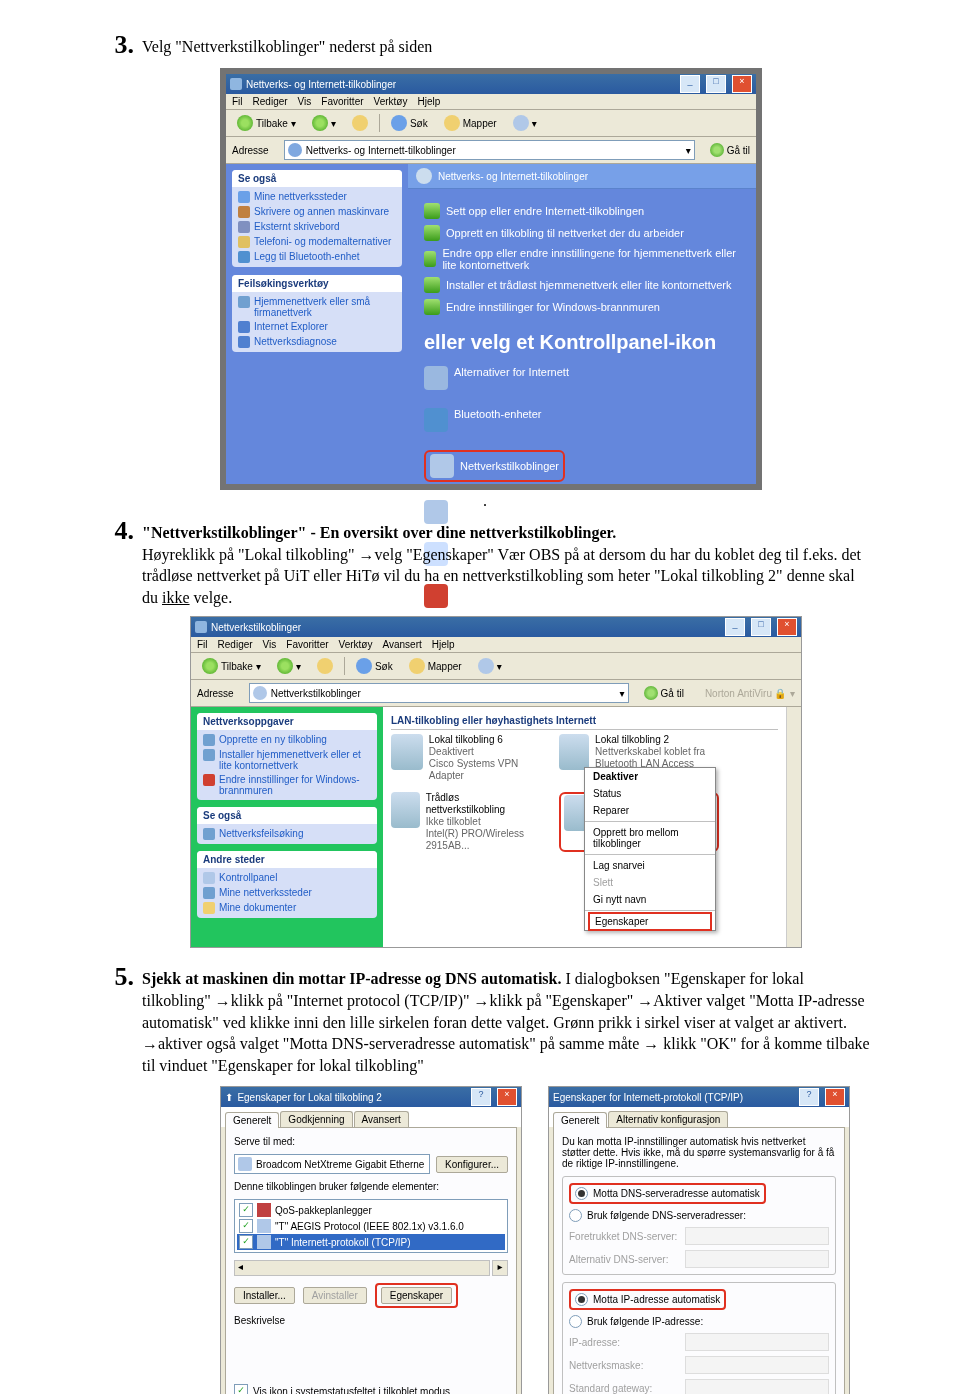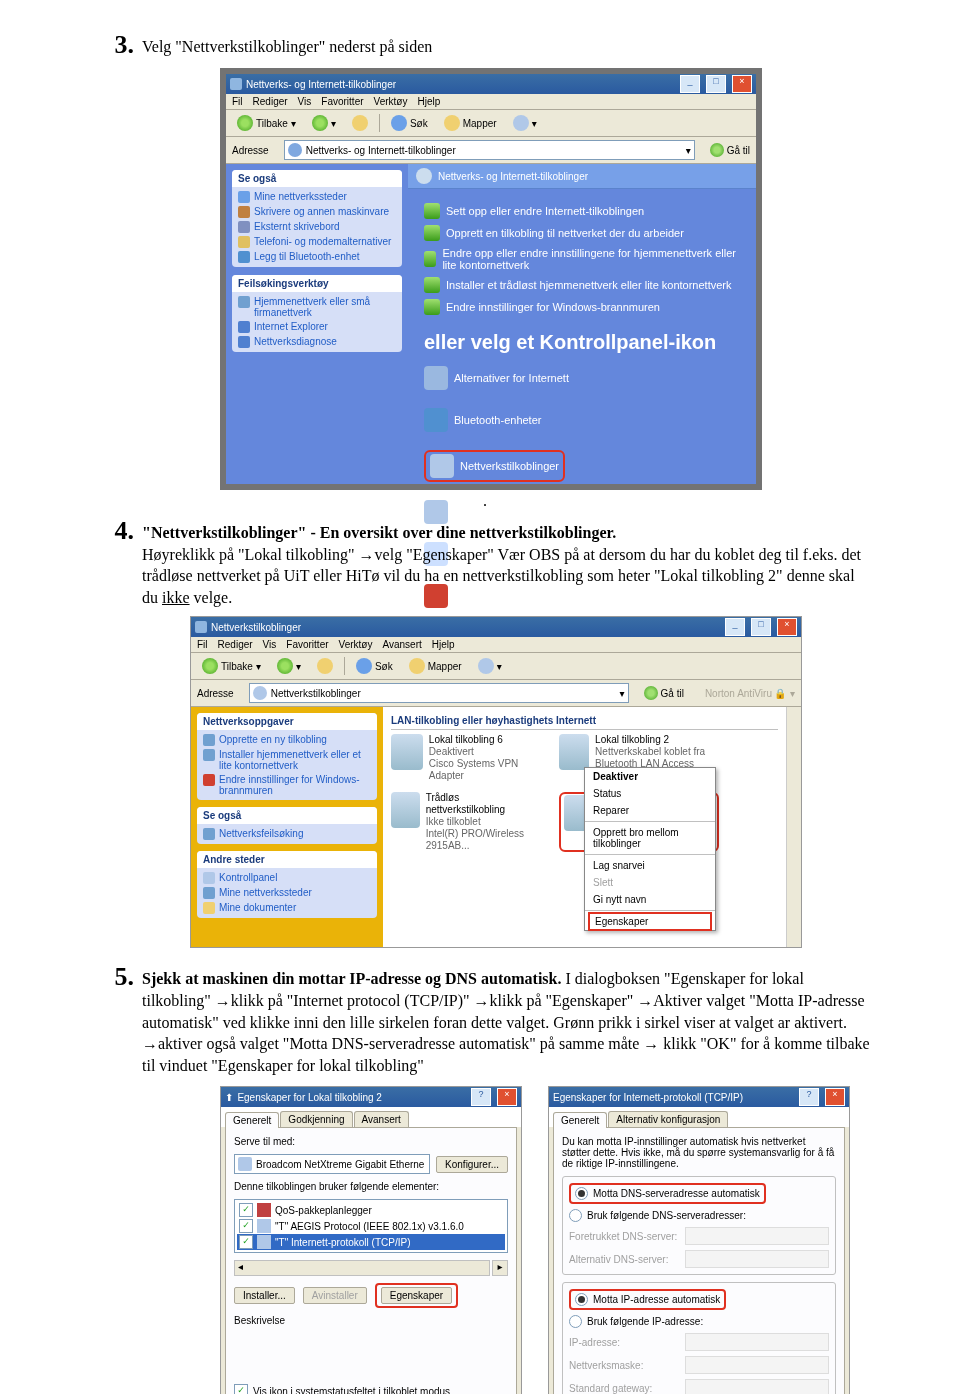--- a/index.html
+++ b/index.html
@@ -39,26 +39,26 @@
   .sidecard .sb div{display:flex;align-items:flex-start;gap:4px}
   .dot{width:12px;height:12px;border-radius:2px;flex-shrink:0}
   .s1main{flex:1;background:#6487dc;padding:0}
   .crumbs{background:#77a0e8;color:#fff;padding:4px 8px;display:flex;align-items:center;gap:6px;border-bottom:1px solid #5a82cc}
   .s1main .hero{padding:14px 16px;color:#fff}
   .hero h1{margin:0 0 8px;font-size:20px;font-weight:bold}
   .tasklist{display:flex;flex-direction:column;gap:6px;font-size:11px}
   .tasklist div{display:flex;align-items:center;gap:6px}
   .tasklist .ti{width:16px;height:16px;border-radius:3px;background:linear-gradient(#a0e070,#3a9c1a)}
   .iconrow{display:flex;flex-wrap:wrap;gap:18px 30px;margin-top:12px}
-  .iconcell{display:flex;align-items:center;gap:6px;font-size:11px;color:#fff;min-width:150px}
+  .iconcell{display:flex;align-items:flex-start;gap:6px;font-size:11px;color:#fff;min-width:150px}
   .iconcell .ic{width:24px;height:24px;border-radius:4px}
   .redbox{border:2px solid #e03020;border-radius:6px;padding:2px 4px;display:inline-flex;align-items:center;gap:6px}
   
   .s2body{display:flex;height:240px}
-  .s2side{width:180px;background:#eab308;padding:6px;display:flex;flex-direction:column;gap:7px}
+  .s2side{width:180px;background:#22c55e;padding:6px;display:flex;flex-direction:column;gap:7px}
   .s2main{flex:1;background:#fff;padding:6px 8px;position:relative}
   .grouph{color:#1a3b7c;font-weight:bold;padding:2px 0 3px;border-bottom:1px solid #c0c0c0;margin-bottom:4px}
   .conn-row{display:flex;gap:18px;margin-bottom:10px}
   .conn{display:flex;gap:6px;align-items:flex-start;width:150px}
   .conn .cic{width:36px;height:36px;border-radius:4px;background:linear-gradient(#cde,#9bc);position:relative}
   .conn .cic::after{content:"";position:absolute;right:-3px;bottom:-3px;width:14px;height:14px;border-radius:50%}
   .conn-text{font-size:10px;line-height:1.2}
   .conn-text .cname{color:#000}
   .conn-text .cstat{color:#666}
   .ctxmenu{position:absolute;right:70px;top:60px;width:130px;background:#fff;border:1px solid #888;box-shadow:2px 2px 4px rgba(0,0,0,.3);font-size:10px}

